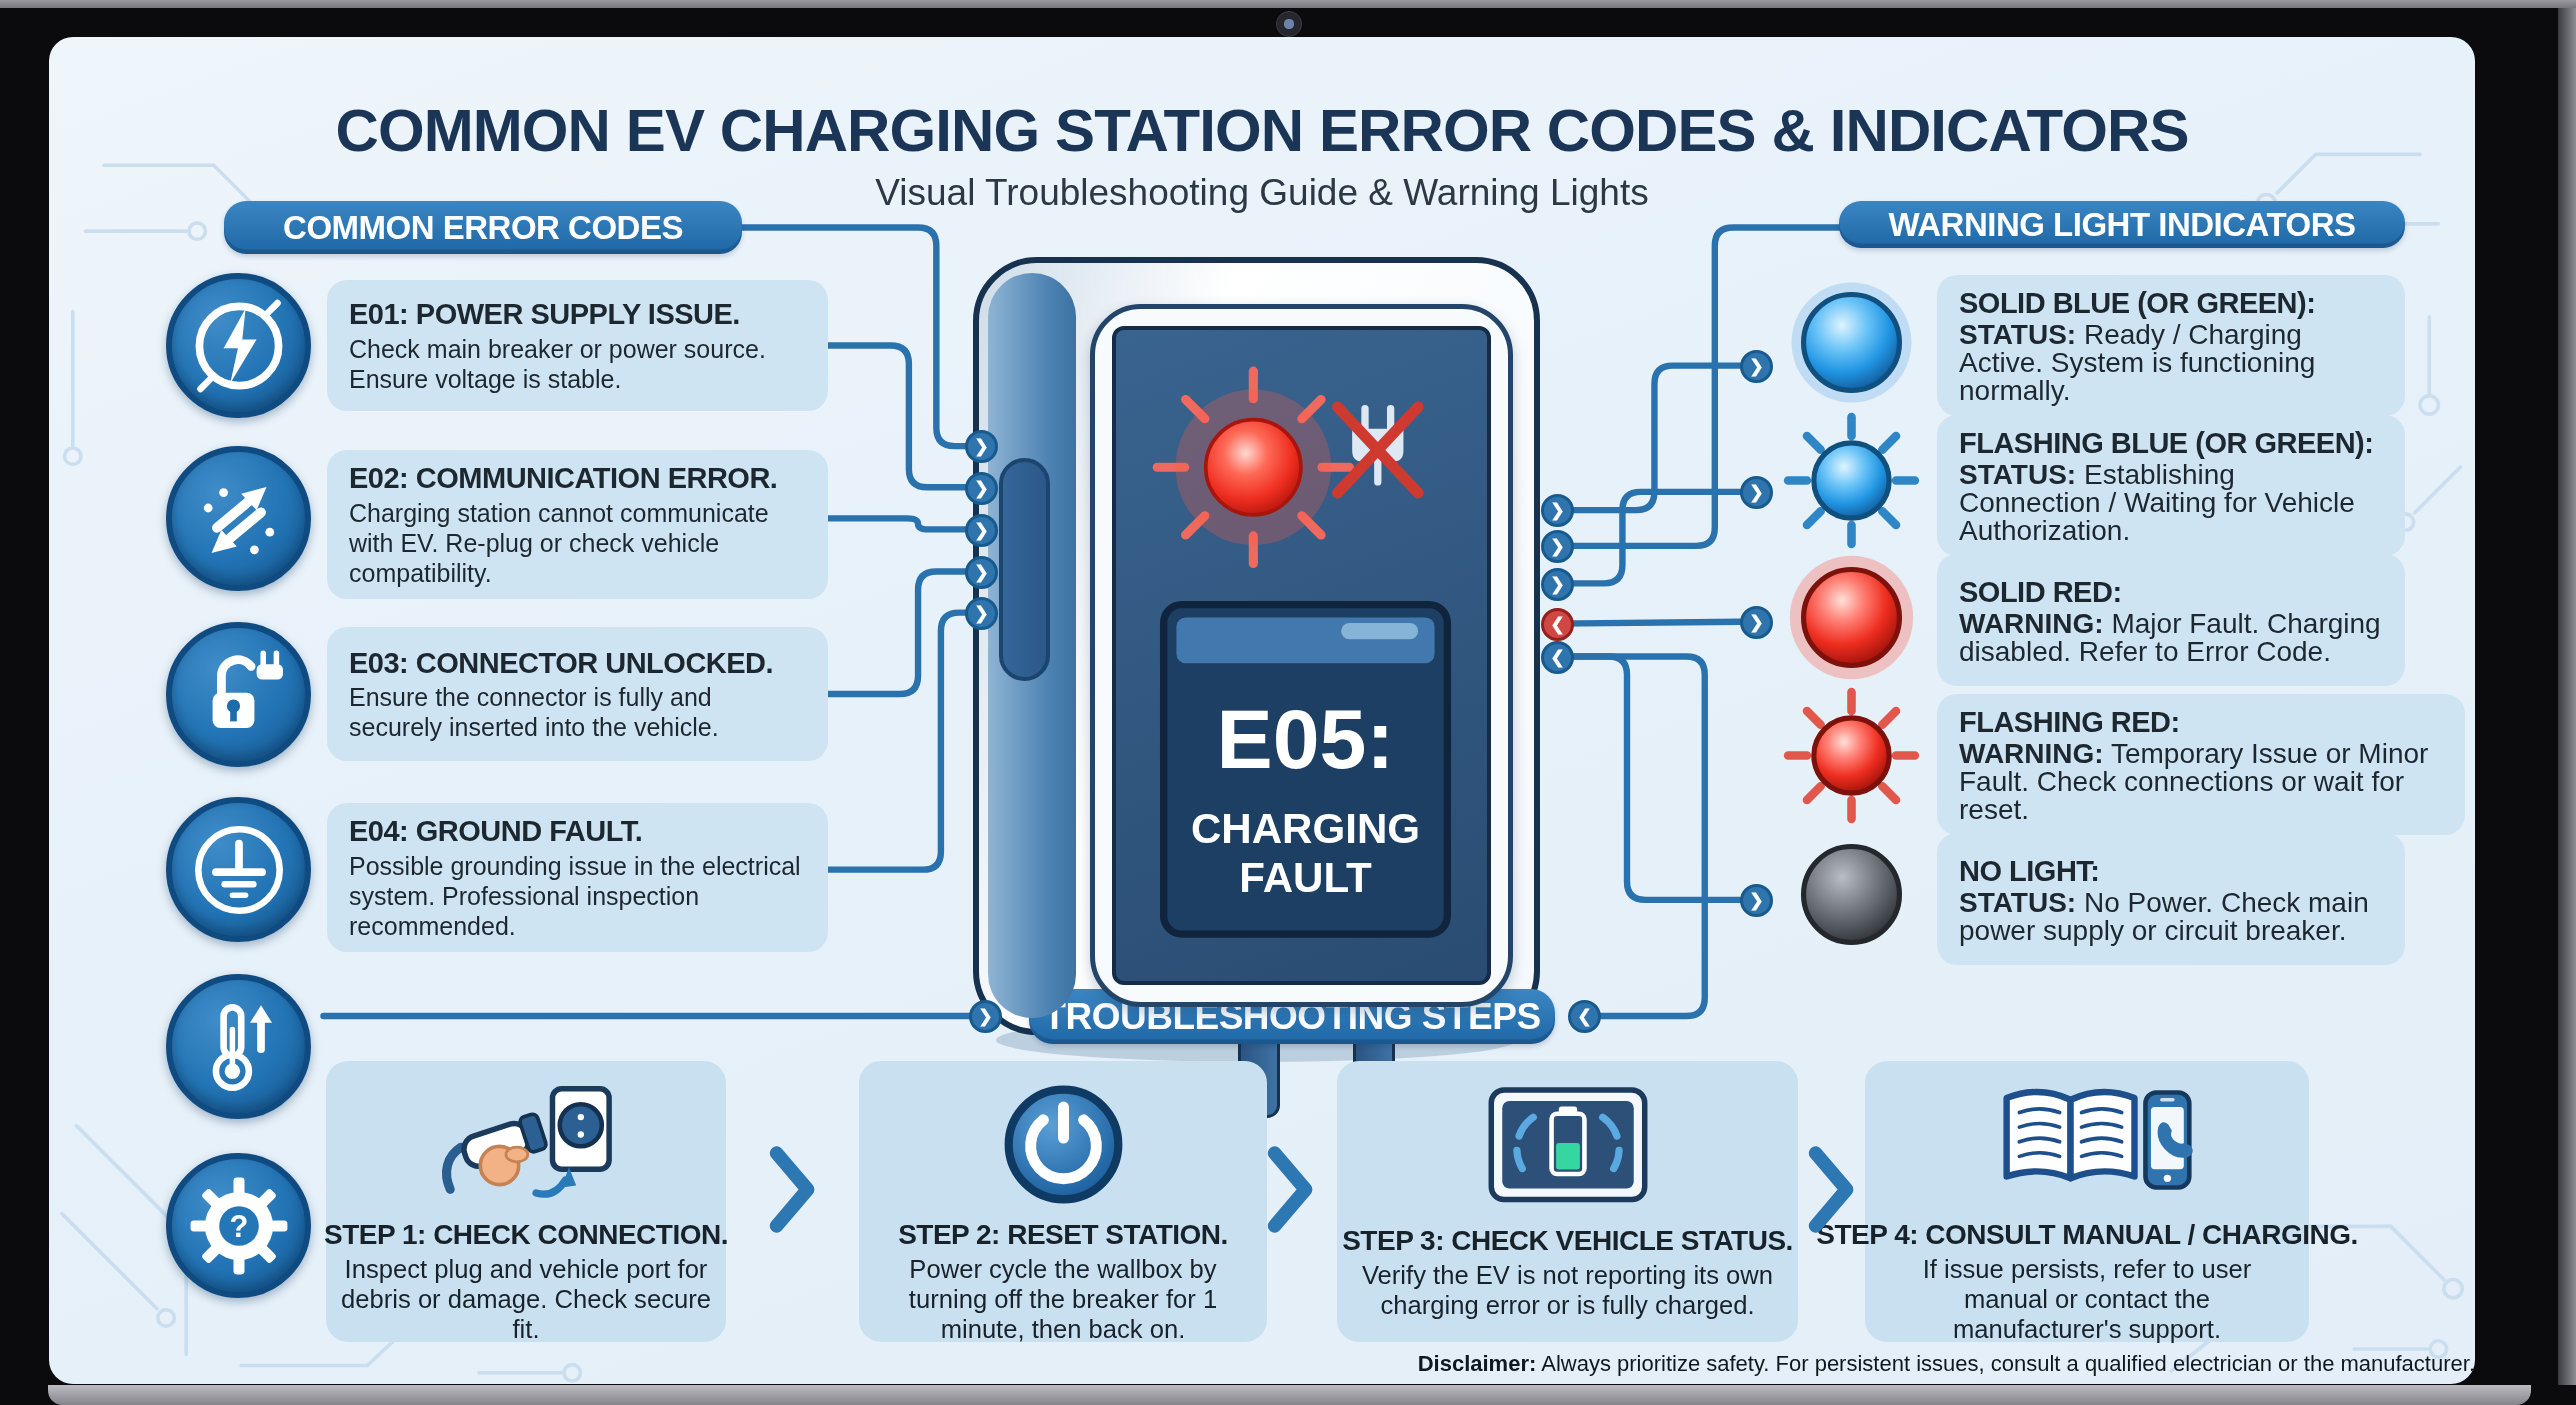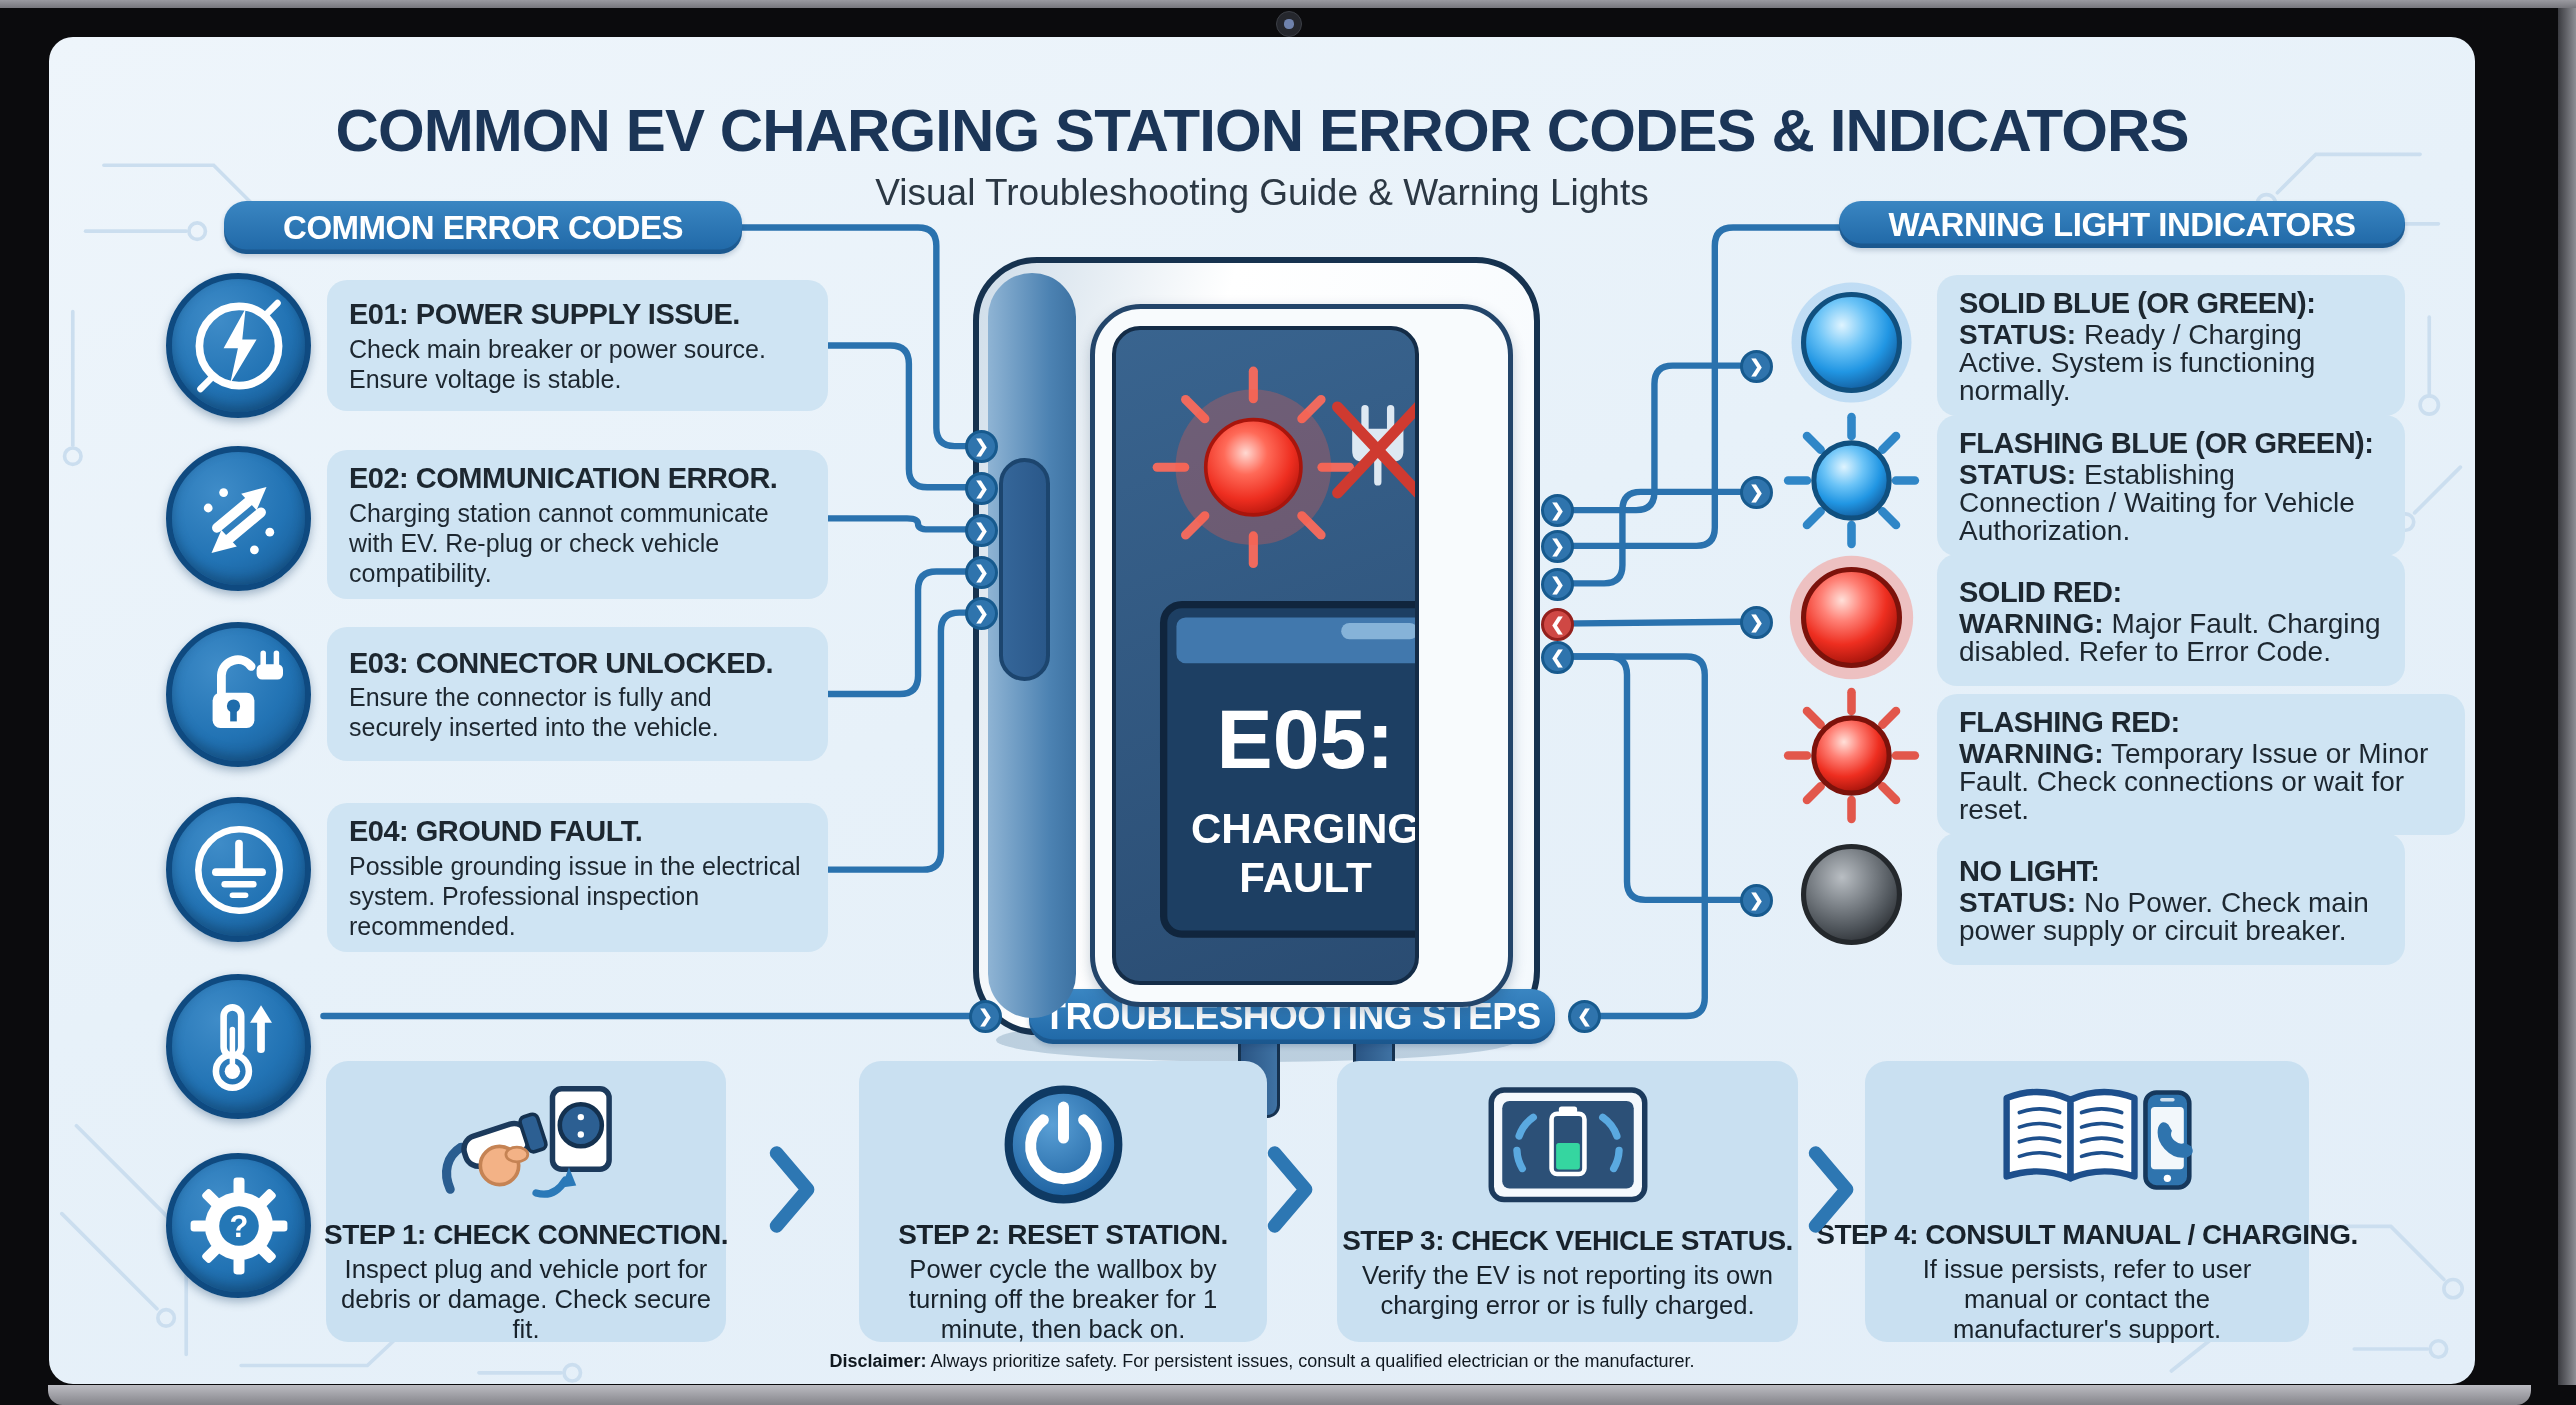--- a/index.html
+++ b/index.html
@@ -70,36 +70,36 @@
   .cb1{left:1189px;top:986px;} .cb2{left:1304px;top:986px;}
   .wallbox{left:924px;top:220px;width:567px;height:778px;border-radius:64px;z-index:2;
     background:linear-gradient(105deg,#cfdde9 0%,#ffffff 34%,#f4f9fd 100%);
     border:6.4px solid #16324f;box-sizing:border-box;}
   .wb-band{left:939px;top:236px;width:88px;height:745px;border-radius:48px;z-index:3;
     background:linear-gradient(90deg,#8fb4d4 0%,#4c82b2 70%,#3d72a2 100%);}
   .wb-handle{left:950px;top:421px;width:51px;height:223px;border-radius:25.6px;z-index:4;
     background:linear-gradient(90deg,#356699,#2a588a);border:4.6px solid #1c456e;box-sizing:border-box;}
   .wb-rim{left:1041px;top:267px;width:423px;height:703px;border-radius:51px;z-index:3;
     background:#f8fbfd;border:5.5px solid #23456a;box-sizing:border-box;box-shadow:0 5.5px 12.8px rgba(25,60,95,.25);}
-  .wb-screen{left:1063px;top:289px;width:307px;height:659px;border-radius:28px;z-index:4;
+  .wb-screen{left:1063px;top:289px;width:379px;height:659px;border-radius:12px;z-index:4;
     background:linear-gradient(160deg,#39648f 0%,#2a4c72 100%);border:4.6px solid #142c47;box-sizing:border-box;overflow:hidden;}
   
   .step{background:#c9e0f1;border-radius:22px;display:flex;flex-direction:column;align-items:center;
     padding:14.6px 14.6px 9.1px 14.6px;box-sizing:border-box;color:#18222b;}
   .s1{left:277px;top:1024px;width:400px;height:281px;}
   .s2{left:810px;top:1024px;width:408px;height:281px;}
   .s3{left:1288px;top:1024px;width:461px;height:281px;}
   .s4{left:1816px;top:1024px;width:444px;height:281px;}
   .step .st{font-weight:700;font-size:28px;line-height:34px;white-space:nowrap;letter-spacing:-0.5px;margin-top:5.5px;}
   .step .sb{font-size:25.6px;line-height:30px;text-align:center;margin-top:1.8px;}
   .sicon{height:143px;display:flex;align-items:center;justify-content:center;}
   .sarrow{width:48px;height:91px;z-index:5;}
   .a1{left:720px;top:1107px;} .a2{left:1218px;top:1107px;} .a3{left:1759px;top:1107px;}
   
-  .disclaimer{left:0;top:1314px;width:2426px;text-align:center;font-size:18px;color:#10181f;}
+  .disclaimer{left:0;top:1314px;width:2426px;text-align:right;font-size:22px;color:#10181f;}
   .disclaimer b{font-weight:700;} .z2{z-index:2;}
 </style>
 </head>
 <body>
 
 <div class="abs bezel-top"></div>
 <div class="abs bezel-right"></div>
 <div class="abs webcam">
     <i></i>
   </div>

